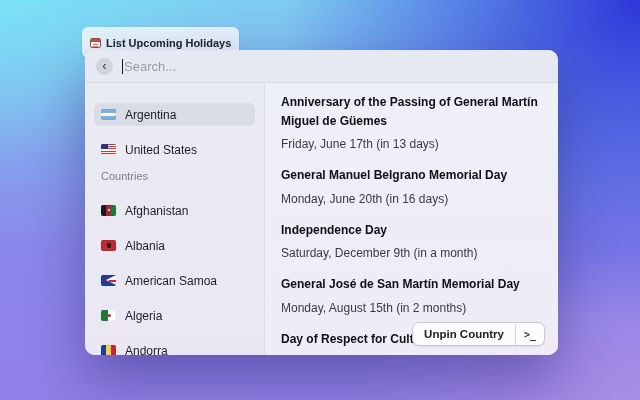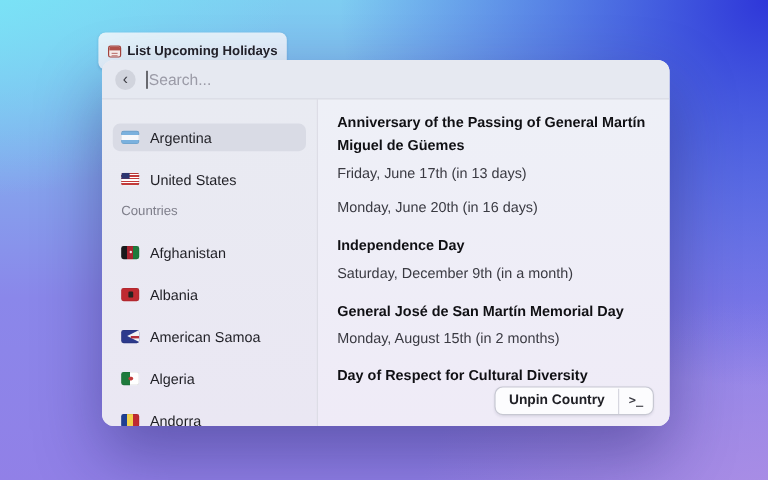--- a/index.html
+++ b/index.html
@@ -159,20 +159,21 @@
           <span class="country-label">Anguilla</span>
         </div>
       </div>
     <div class="detail">
       <div>
           <div class="holiday">
             <div class="holiday-title">Anniversary of the Passing of General Martín Miguel de Güemes</div>
             <div class="holiday-date">Friday, June 17th (in 13 days)</div>
           </div>
           <div class="holiday">
+            <div class="holiday-title">General Manuel Belgrano Memorial Day</div>
             <div class="holiday-date">Monday, June 20th (in 16 days)</div>
           </div>
           <div class="holiday">
             <div class="holiday-title">Independence Day</div>
             <div class="holiday-date">Saturday, December 9th (in a month)</div>
           </div>
           <div class="holiday">
             <div class="holiday-title">General José de San Martín Memorial Day</div>
             <div class="holiday-date">Monday, August 15th (in 2 months)</div>
           </div>

